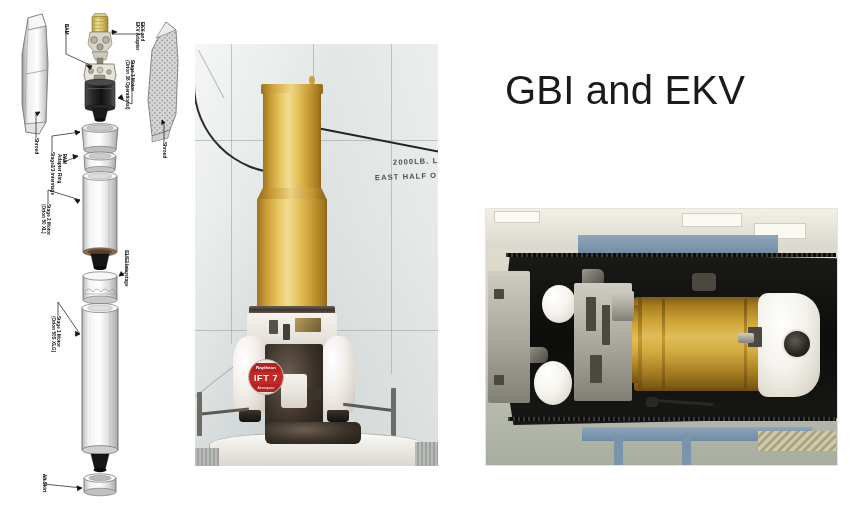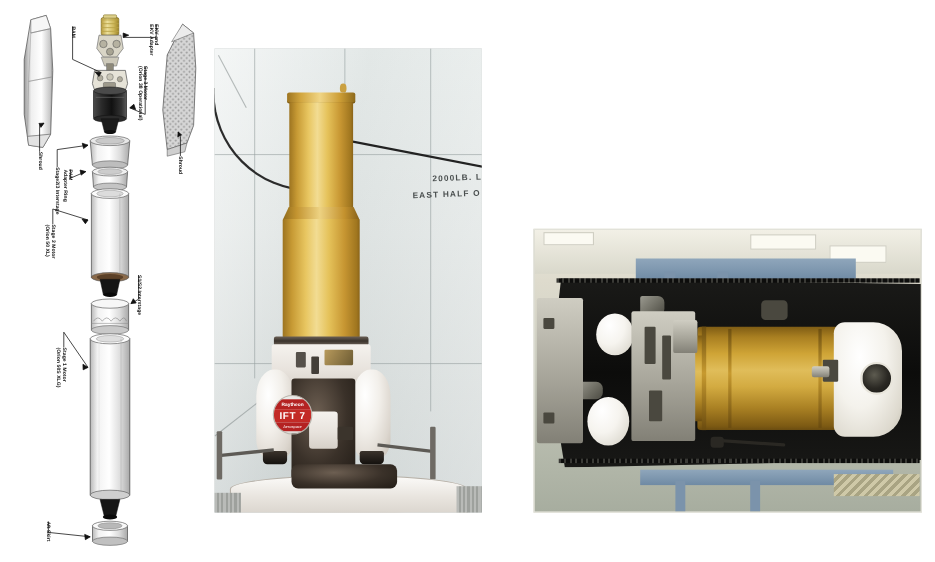--- a/index.html
+++ b/index.html
@@ -624,14 +624,15 @@
     <div class="pr-mech-dark" style="left:206px; top:64px; width:24px; height:18px; border-radius:4px;"></div>
 
     <div class="pr-mech" style="left:2px; top:62px; width:42px; height:132px;"></div>
     <div class="pr-mech-dark" style="left:8px; top:80px; width:10px; height:10px;"></div>
     <div class="pr-mech-dark" style="left:8px; top:166px; width:10px; height:10px;"></div>
 
     <div class="pr-wire" style="left:168px; top:192px; width:60px; height:3px; transform:rotate(4deg); border-radius:2px;"></div>
     <div class="pr-wire" style="left:160px; top:188px; width:12px; height:10px; border-radius:3px;"></div>
   </div>
 
+  <div class="title">GBI and EKV</div>
 
 </div>
 
 </body></html>

